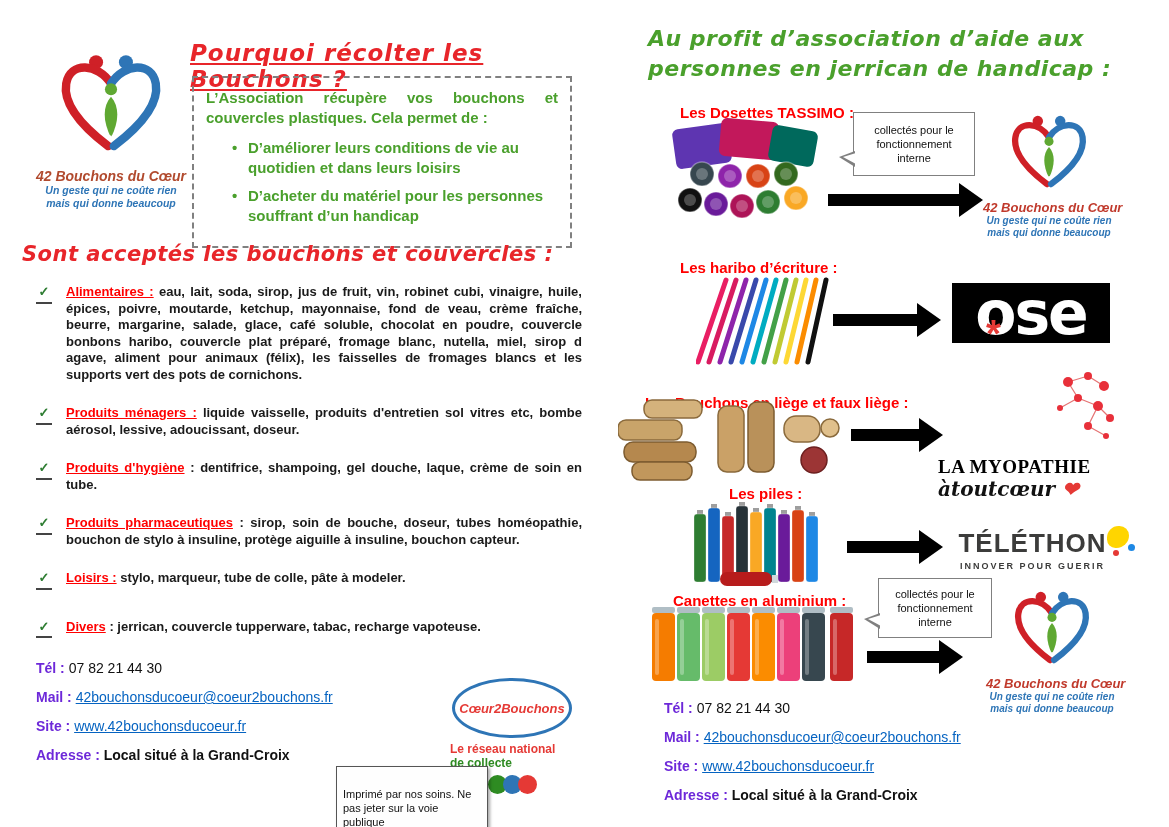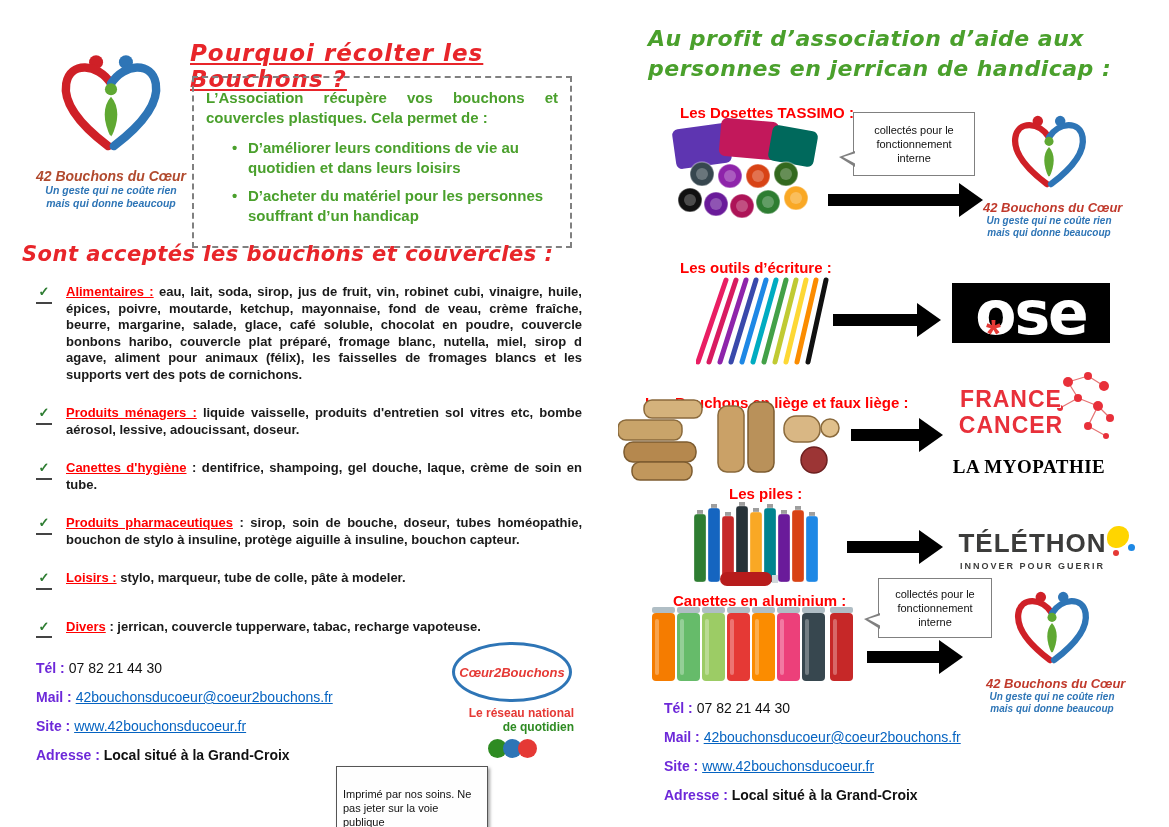--- a/index.html
+++ b/index.html
@@ -39,21 +39,21 @@
 
   .contact { width:420px; }
   .contact-line { font-size:14px; margin-bottom:13px; }
   .c-label { font-weight:bold; color:#6d28d9; }
   .c-value { color:#111; }
   .c-value-b { color:#111; font-weight:bold; }
   .c-link { color:#0563c1; text-decoration:underline; cursor:pointer; }
   .contact-left { position:absolute; left:36px; top:660px; }
   .contact-right { position:absolute; left:664px; top:700px; }
 
-  .c2b { position:absolute; left:450px; top:642px; width:124px; text-align:right; }
+  .c2b { position:absolute; left:450px; top:678px; width:124px; text-align:left; }
   .c2b-oval { width:120px; height:60px; border:3px solid #2e75b6; border-radius:50%;
     display:flex; align-items:center; justify-content:center; margin:0 auto; }
   .c2b-name { color:#e53935; font-weight:bold; font-style:italic; font-size:13px; white-space:nowrap; }
   .c2b-sub1 { color:#e53935; font-weight:bold; font-size:12px; margin-top:4px; }
   .c2b-sub2 { color:#2e8b22; font-weight:bold; font-size:12px; }
   .c2b-dots { display:flex; justify-content:center; margin-top:5px; }
   .c2b-dots span { width:19px; height:19px; border-radius:50%; margin:0 -2px; display:inline-block; }
   .dot-green { background:#2e8b22; } .dot-blue { background:#2e75b6; } .dot-red { background:#e53935; }
 
   .print-notice { position:absolute; left:336px; top:766px; width:152px; border:1px solid #555;
@@ -102,21 +102,21 @@
   .ose-text { color:#fff; font-size:60px; font-weight:bold; letter-spacing:-2px; line-height:1;
     font-family:"DejaVu Sans", sans-serif; }
   .ose-flower { position:absolute; left:34px; top:30px; color:#e53935; font-size:38px; font-weight:bold; }
 
   .fc { position:absolute; left:948px; top:368px; width:168px; height:86px; }
   .fc-words { position:absolute; left:4px; top:18px; width:118px; text-align:center; }
   .fc-word { font-size:23px; font-weight:bold; color:#e8303a; line-height:26px; letter-spacing:1px;
     text-shadow:1px 1px 0 #fff; }
   .fc-dots { position:absolute; right:0; top:0; }
 
-  .myo { position:absolute; left:938px; top:456px; width:182px; text-align:center; }
+  .myo { position:absolute; left:938px; top:456px; width:182px; }
   .myo-title { font-family:"Liberation Serif", serif; font-weight:bold; font-size:19px; color:#000;
     letter-spacing:0.5px; }
   .myo-script { font-family:"DejaVu Serif", serif; font-style:italic; font-weight:bold; font-size:20px;
     color:#111; line-height:22px; }
   .myo-heart { color:#e53935; }
 
   .tele { position:absolute; left:940px; top:528px; width:185px; text-align:center; }
   .tele-name { position:relative; display:inline-block; font-size:26px; font-weight:bold;
     color:#3c3c3b; letter-spacing:1px; }
   .tele-blob { position:absolute; right:-22px; top:-2px; width:22px; height:22px; background:#ffd500;
@@ -171,21 +171,21 @@
       <span class="cat-label">Alimentaires :</span>
       <span class="cat-items">eau, lait, soda, sirop, jus de fruit, vin, robinet cubi, vinaigre, huile, épices, poivre, moutarde, ketchup, mayonnaise, fond de veau, crème fraîche, beurre, margarine, salade, glace, café soluble, chocolat en poudre, couvercle bonbons haribo, couvercle plat préparé, fromage blanc, nutella, miel, sirop d agave, aliment pour animaux (félix), les faisselles de fromages blancs et les supports vert des pots de cornichons.</span>
     </div>
     <div class="cat">
       <span class="check">✓</span>
       <span class="cat-label">Produits ménagers :</span>
       <span class="cat-items">liquide vaisselle, produits d'entretien sol vitres etc, bombe aérosol, lessive, adoucissant, doseur.</span>
     </div>
     <div class="cat">
       <span class="check">✓</span>
-      <span class="cat-label">Canettes d'hygiène</span>
+      <span class="cat-label">Produits d'hygiène</span>
       <span class="cat-items">: dentifrice, shampoing, gel douche, laque, crème de soin en tube.</span>
     </div>
     <div class="cat">
       <span class="check">✓</span>
       <span class="cat-label">Produits pharmaceutiques</span>
       <span class="cat-items">: sirop, soin de bouche, doseur, tubes homéopathie, bouchon de stylo à insuline, protège aiguille à insuline, bouchon capteur.</span>
     </div>
     <div class="cat gap-lg">
       <span class="check">✓</span>
       <span class="cat-label">Loisirs :</span>
@@ -215,21 +215,21 @@
       <span class="c-label">Adresse :</span>
       <span class="c-value-b">Local situé à la Grand-Croix</span>
     </div>
   </div>
 
   <div class="c2b">
     <div class="c2b-oval">
       <span class="c2b-name">Cœur2Bouchons</span>
     </div>
     <div class="c2b-sub1">Le réseau national</div>
-    <div class="c2b-sub2">de quotidien</div>
+    <div class="c2b-sub2">de collecte</div>
     <div class="c2b-dots">
       <span class="dot-green"></span>
         <span class="dot-blue"></span>
         <span class="dot-red"></span>
     </div>
   </div>
 
   <div class="print-notice">Imprimé par nos soins. Ne pas jeter sur la voie publique</div>
 
   <h1 class="right-title script">
@@ -269,21 +269,21 @@
   <div class="arrow" style="left:828px; top:183px; width:155px;"></div>
   <div class="mini-logo mini-1">
     <svg>
         <use href="#heart-logo"></use>
       </svg>
     <div class="mini-name">42 Bouchons du Cœur</div>
     <div class="mini-tag">Un geste qui ne coûte rien</div>
     <div class="mini-tag">mais qui donne beaucoup</div>
   </div>
 
-  <div class="sec-h sec-ecriture">Les outils d’écriture :</div>
+  <div class="sec-h sec-ecriture">Les haribo d’écriture :</div>
   <svg class="ill" style="left:696px; top:274px;" width="138" height="92" viewBox="0 0 138 92">
     <g stroke-width="5" stroke-linecap="round">
       <line x1="2" y1="88" x2="30" y2="6" stroke="#e91e63"></line>
       <line x1="13" y1="88" x2="40" y2="6" stroke="#d81b60"></line>
       <line x1="24" y1="88" x2="50" y2="6" stroke="#8e24aa"></line>
       <line x1="35" y1="88" x2="60" y2="6" stroke="#3949ab"></line>
       <line x1="46" y1="88" x2="70" y2="6" stroke="#1e88e5"></line>
       <line x1="57" y1="88" x2="80" y2="6" stroke="#00acc1"></line>
       <line x1="68" y1="88" x2="90" y2="6" stroke="#43a047"></line>
       <line x1="79" y1="88" x2="100" y2="6" stroke="#c0ca33"></line>
@@ -330,27 +330,27 @@
           <circle cx="140" cy="8" r="4"></circle>
           <circle cx="156" cy="18" r="5"></circle>
         <circle cx="130" cy="30" r="4"></circle>
           <circle cx="150" cy="38" r="5"></circle>
           <circle cx="162" cy="50" r="4"></circle>
         <circle cx="112" cy="40" r="3"></circle>
           <circle cx="140" cy="58" r="4"></circle>
           <circle cx="158" cy="68" r="3"></circle>
       </g>
     </svg>
-    <div class="fc-words">
-      <div class="fc-word">FRANCE</div>
-      <div class="fc-word">CANCER</div>
-    </div>
   </div>
   <div class="myo">
     <div class="myo-title">LA MYOPATHIE</div>
+    <div class="myo-script">
+      <span>àtoutcœur</span>
+      <span class="myo-heart">❤</span>
+    </div>
   </div>
 
   <div class="sec-h sec-piles">Les piles :</div>
   <svg class="ill" style="left:690px; top:496px;" width="142" height="92" viewBox="0 0 142 92">
     <g fill="#9e9e9e">
       <rect x="7" y="14" width="6" height="4"></rect>
         <rect x="21" y="8" width="6" height="4"></rect>
       <rect x="35" y="16" width="6" height="4"></rect>
         <rect x="49" y="6" width="6" height="4"></rect>
       <rect x="63" y="12" width="6" height="4"></rect>

